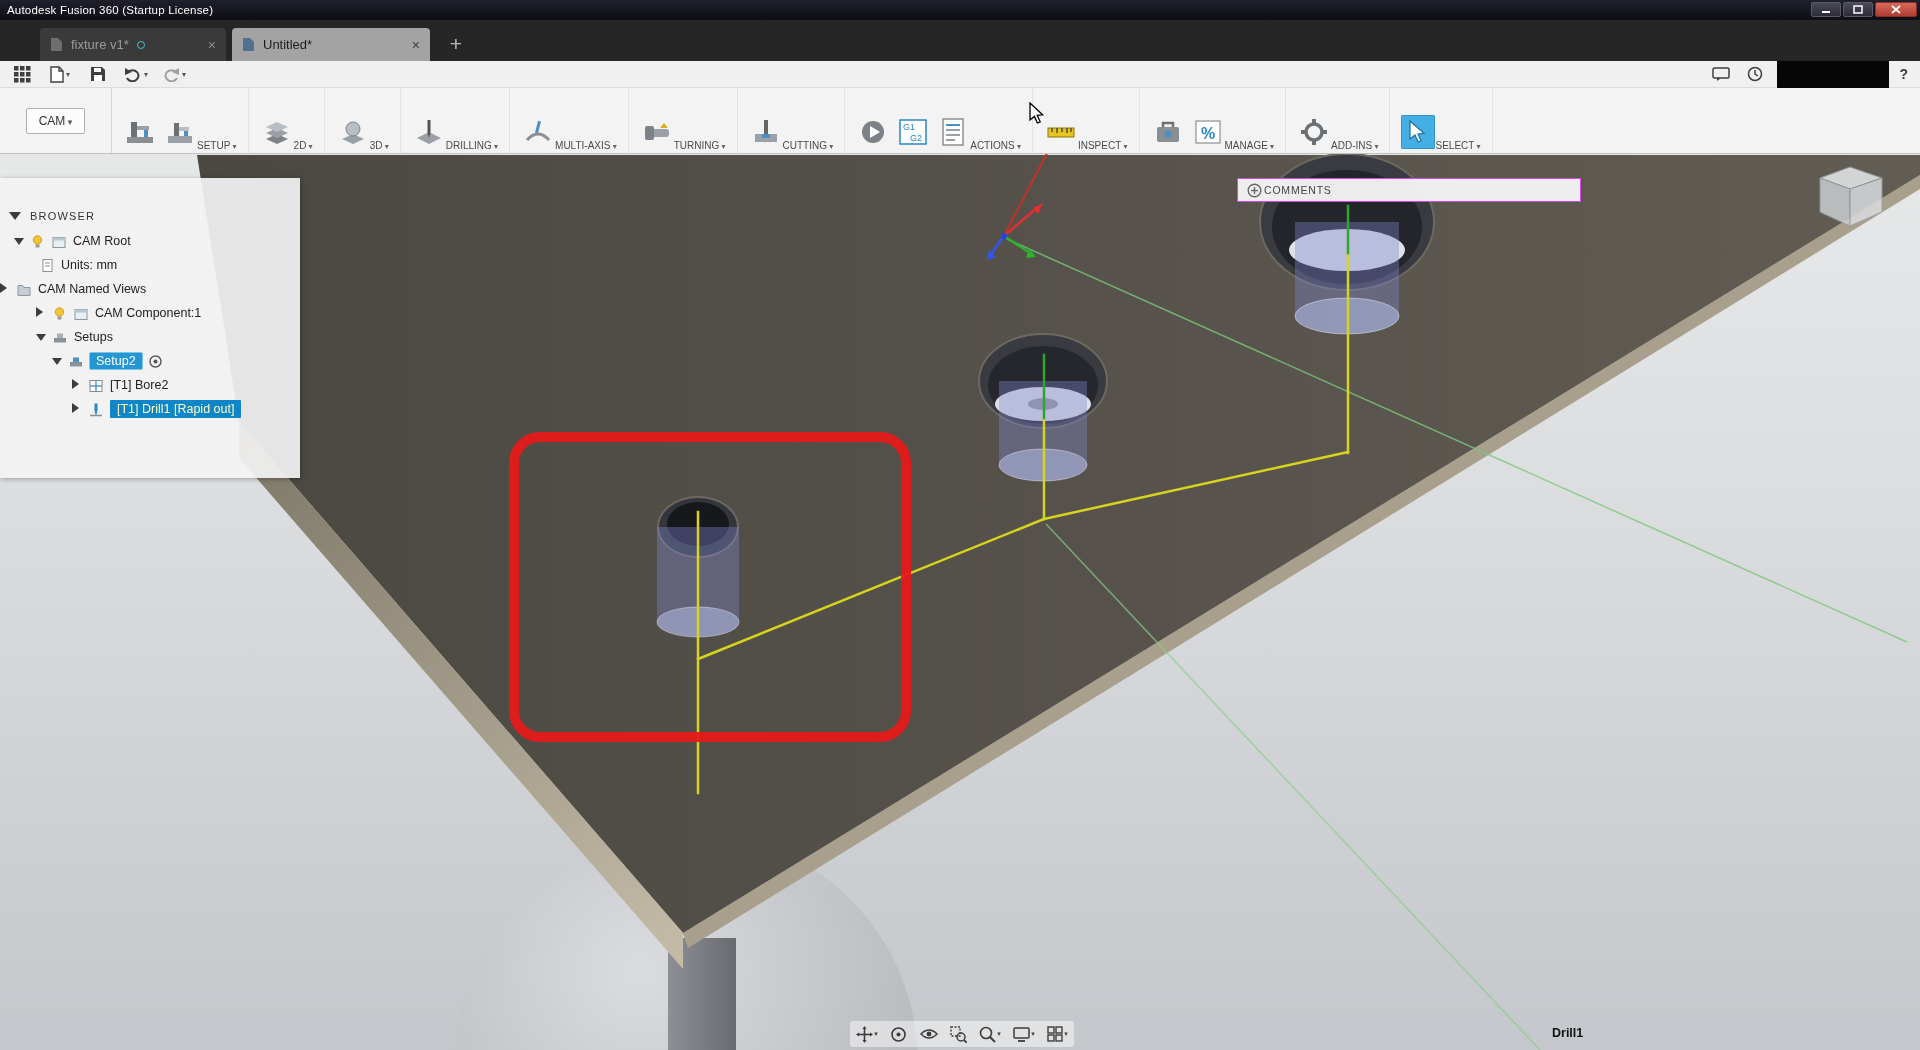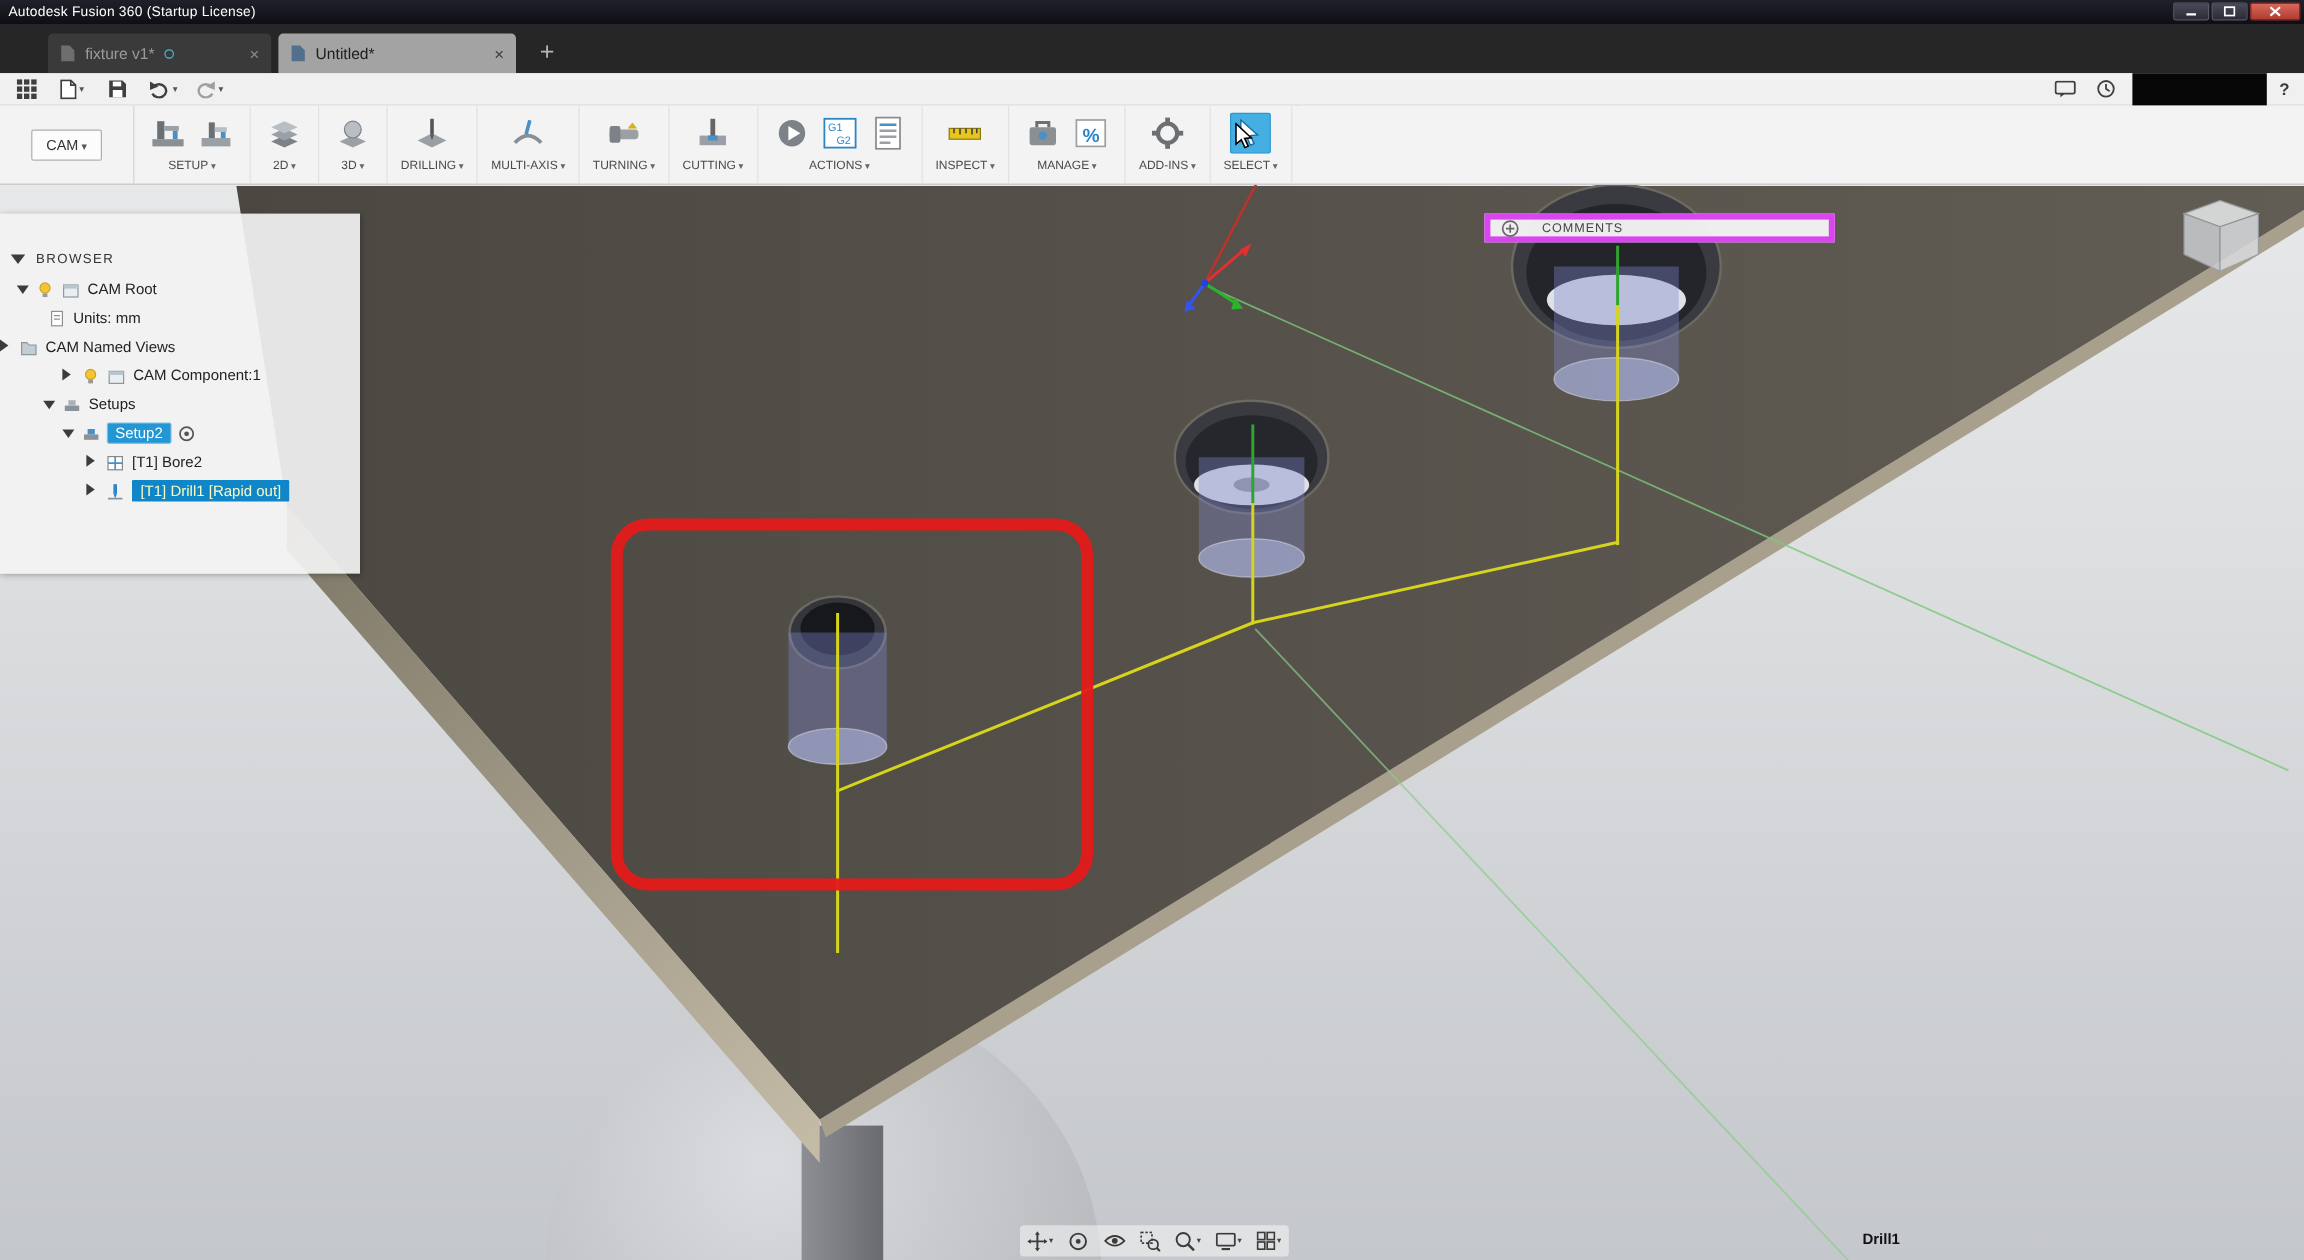--- a/index.html
+++ b/index.html
@@ -32,41 +32,41 @@
   .has-caret::after { content:"▾"; font-size:8px; color:#555; margin-left:2px; }
   .qat-right { margin-left:auto; display:flex; align-items:center; gap:10px; padding-right:12px; }
   .account-box { width:112px; height:27px; background:#060606; }
   .help-glyph { font-size:14px; font-weight:bold; color:#3a3a3a; }
 
   
   .ribbon { position:absolute; top:88px; left:0; right:0; height:66px; background:#f3f3f3; border-bottom:1px solid #c2c2c2; display:flex; z-index:40; }
   .workspace { width:112px; border-right:1px solid #d5d5d5; display:flex; align-items:center; justify-content:center; }
   .workspace-btn { border:1px solid #b0b0b0; background:#fcfcfc; border-radius:2px; padding:5px 12px; font-size:12px; color:#333; }
   .workspace-btn::after { content:" ▾"; font-size:9px; color:#555; }
-  .rgroup { display:flex; flex-direction:column; align-items:center; padding:4px 11px 2px; border-right:1px solid #e2e2e2; }
+  .rgroup { display:flex; align-items:flex-end; padding:4px 11px 2px; border-right:1px solid #e2e2e2; }
   .ricons { display:flex; gap:6px; height:38px; align-items:center; }
   .ricon { width:34px; height:34px; display:flex; align-items:center; justify-content:center; border-radius:2px; }
   .ricon.active { background:#45aee3; box-shadow:inset 0 0 0 1px #2f96cc; }
   .rlabel { font-size:10px; color:#4a4a4a; margin-top:3px; white-space:nowrap; }
   .rlabel::after { content:" ▾"; font-size:8px; color:#666; }
 
   
   .browser { position:absolute; left:0; top:178px; width:300px; height:300px; background:rgba(243,243,243,.92); box-shadow:1px 1px 5px rgba(0,0,0,.3); z-index:30; }
   .browser-header { height:27px; display:flex; align-items:center; gap:9px; padding-left:9px; font-size:11px; letter-spacing:1.2px; color:#333;margin-top:24px; }
   .trow { height:24px; display:flex; align-items:center; gap:6px; font-size:12.5px; color:#222; }
   .exp { width:10px; display:inline-block; }
   .exp.open::before { content:""; display:inline-block; border-left:5px solid transparent; border-right:5px solid transparent; border-top:7px solid #3c3c3c; }
   .exp.closed::before { content:""; display:inline-block; border-top:5px solid transparent; border-bottom:5px solid transparent; border-left:7px solid #3c3c3c; }
   .ticon { flex:0 0 auto; }
   .hl-box { background:#2496d3; color:#fff; padding:1px 6px; border-radius:1px; box-shadow:0 0 0 1px #7ec3e8; }
   .sel-label { background:#0f86c8; color:#fef9c3; padding:2px 7px; border-radius:1px; }
   .hdr-tri { width:0; height:0; border-left:6px solid transparent; border-right:6px solid transparent; border-top:8px solid #3c3c3c; }
 
   
-  .comments { position:absolute; left:1237px; top:178px; width:292px; height:24px; background:rgba(245,245,245,.96); border:5px solid #d946ef; display:flex; align-items:center; gap:19px; padding:0 9px; font-size:10.5px; letter-spacing:.8px; color:#444; z-index:30; }
+  .comments { position:absolute; left:1237px; top:178px; width:344px; height:24px; background:rgba(245,245,245,.96); border:1px solid #d946ef; display:flex; align-items:center; gap:2px; padding:0 9px; font-size:10.5px; letter-spacing:.8px; color:#444; z-index:30; }
 
   
   .navbar { position:absolute; left:850px; top:1021px; width:224px; height:26px; display:flex; align-items:center; justify-content:space-around; background:rgba(252,252,252,.5); border-radius:3px; z-index:30; }
   .nav-btn { display:flex; align-items:center; }
   .nv-caret::after { content:"▾"; font-size:7px; color:#444; margin-left:1px; }
 
   .drill-label { position:absolute; left:1552px; top:1026px; font-size:12.5px; font-weight:bold; color:#111; z-index:30; }
   .viewcube { position:absolute; left:1798px; top:158px; z-index:25; }
   .cursor { position:absolute; left:1028px; top:102px; z-index:60; }
   svg text { font-family:"Liberation Sans", sans-serif; }
@@ -499,21 +499,21 @@
   </div>
 
   <div class="trow" style="">
     <span class="exp closed"></span>
     <svg class="ticon" width="16" height="15">
         <path d="M2 3.5 h4.5 l1.5 2 H14 v8 H2 Z" fill="#c6cdd2" stroke="#8a98a0"></path>
       </svg>
     <span>CAM Named Views</span>
   </div>
 
-  <div class="trow" style="padding-left:52px">
+  <div class="trow" style="padding-left:36px">
     <span class="exp closed"></span>
     <svg class="ticon" width="15" height="15">
         <circle cx="7.5" cy="6" r="4.2" fill="#f5c531" stroke="#caa12a"></circle>
         <rect x="5.5" y="10.5" width="4" height="3" fill="#9a9a9a"></rect>
       </svg>
     <svg class="ticon" width="16" height="15">
         <rect x="2" y="3.5" width="12" height="10" fill="#e8eef2" stroke="#8a98a0"></rect>
         <rect x="2" y="3.5" width="12" height="3" fill="#b8c6ce"></rect>
       </svg>
     <span>CAM Component:1</span>

